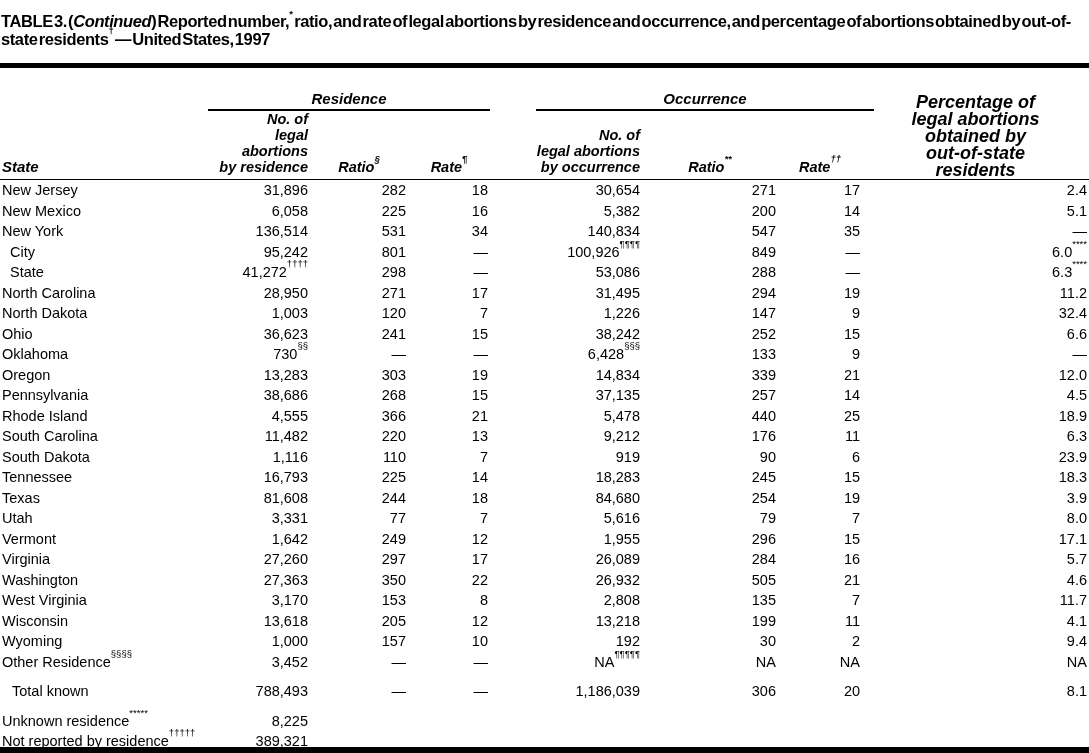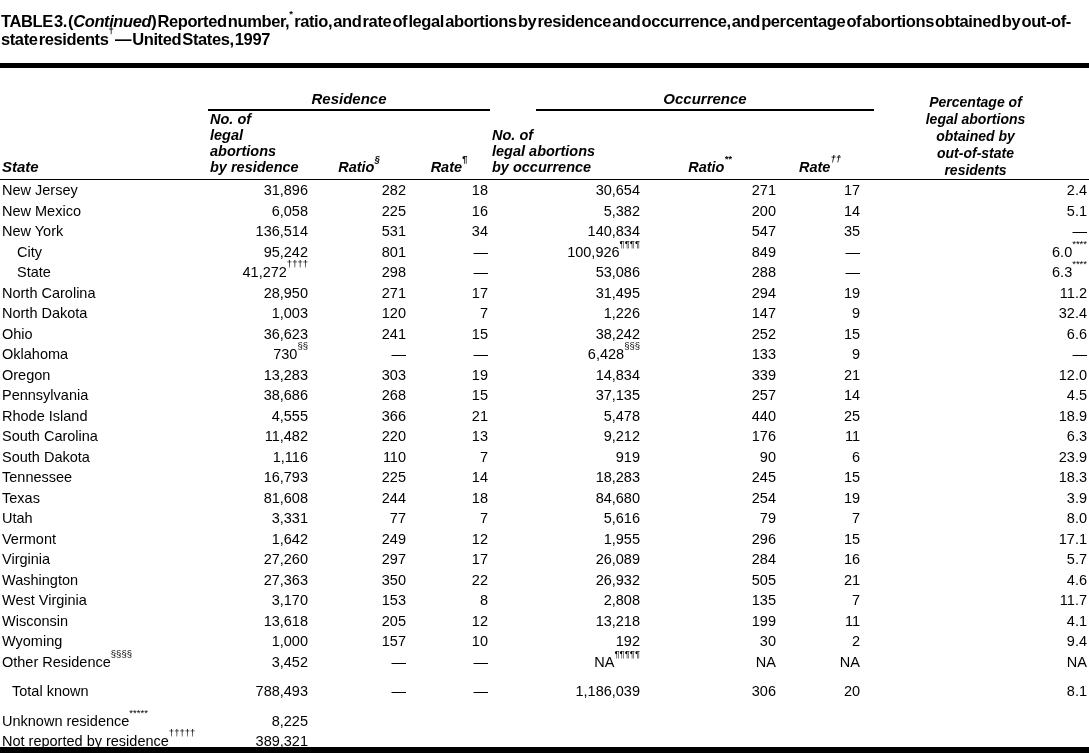--- a/index.html
+++ b/index.html
@@ -23,33 +23,33 @@
   col.c-orate{width:84px;}  col.c-pct{width:227px;}
 
   th{font-weight:700;font-size:14.5px;padding:0;font-style:italic;}
   .group-row th{height:34px;vertical-align:bottom;}
   .group-underline{border-bottom:2px solid #000;text-align:center;
                    padding-bottom:2px;font-size:15px;}
   .occ-u{margin-left:46px;margin-right:-12px;}
 
   .state-h{vertical-align:bottom;text-align:left;padding:0 2px 4px 2px;font-size:15px;}
   .pct-h{vertical-align:top;text-align:center;}
-  .pct-text{white-space:pre-line;line-height:17px;padding-top:3px;font-size:14px;}
+  .pct-text{white-space:pre-line;line-height:17px;padding-top:3px;font-size:18px;}
 
   .colhead-row th{height:62px;vertical-align:bottom;padding:0 2px 4px 2px;}
-  .num-h .multiline{white-space:pre-line;line-height:16px;text-align:left;}
+  .num-h .multiline{white-space:pre-line;line-height:16px;text-align:right;}
   .ratio-h,.rate-h{text-align:center;}
   thead .colhead-row th, thead th[rowspan]{border-bottom:1.5px solid #000;}
 
   tbody td{font-size:14.5px;height:20.5px;line-height:20.5px;
            padding:0 2px;white-space:nowrap;}
   tbody td:first-child{text-align:left;}
   tbody td:nth-child(n+2):nth-child(-n+7){text-align:right;}
   tbody td:nth-child(8){text-align:right;}
-  tr.indent td:first-child{padding-left:17px;}
+  tr.indent td:first-child{padding-left:10px;}
   tr.bold td{font-weight:400;padding-left:12px;}
   tr.gap td{padding-top:9px;}
   tr.rule-above td{border-top:1.2px solid #000;padding-top:4px;}
 
   sup{font-size:9.5px;line-height:0;position:relative;top:-4px;}
 </style>
 </head>
 <body>
 
 <div class="page">

